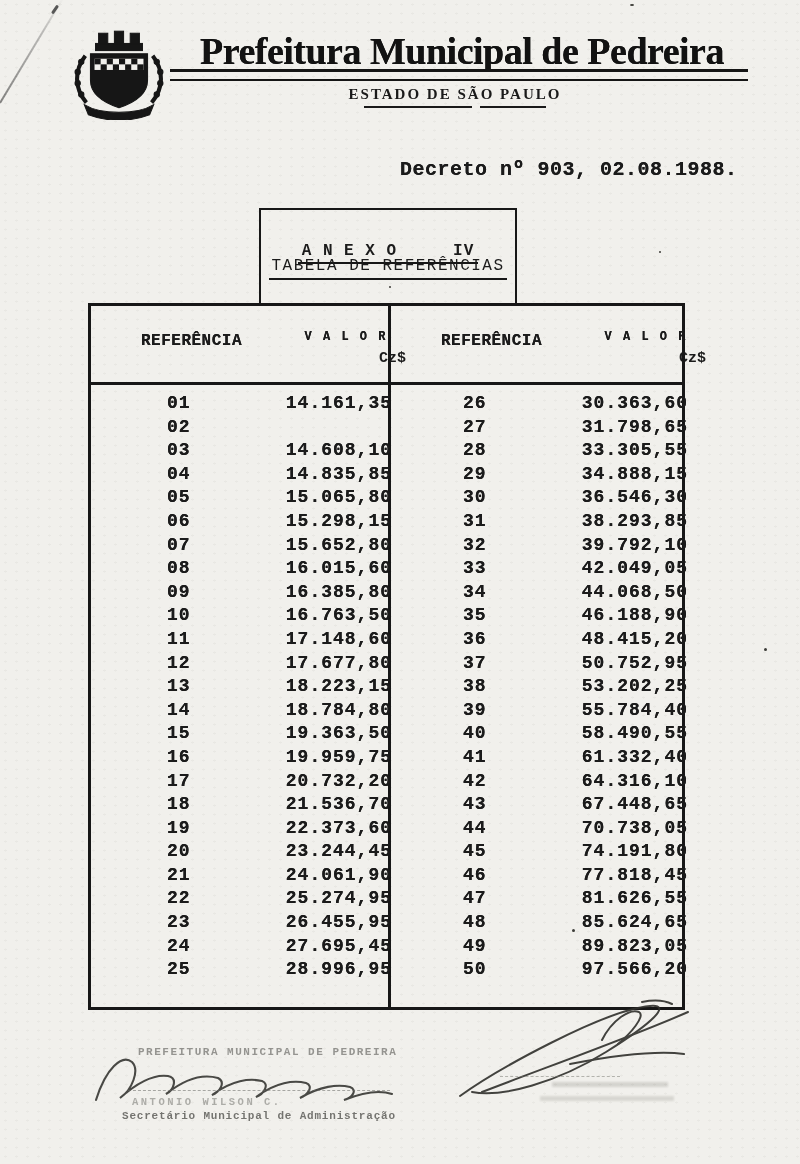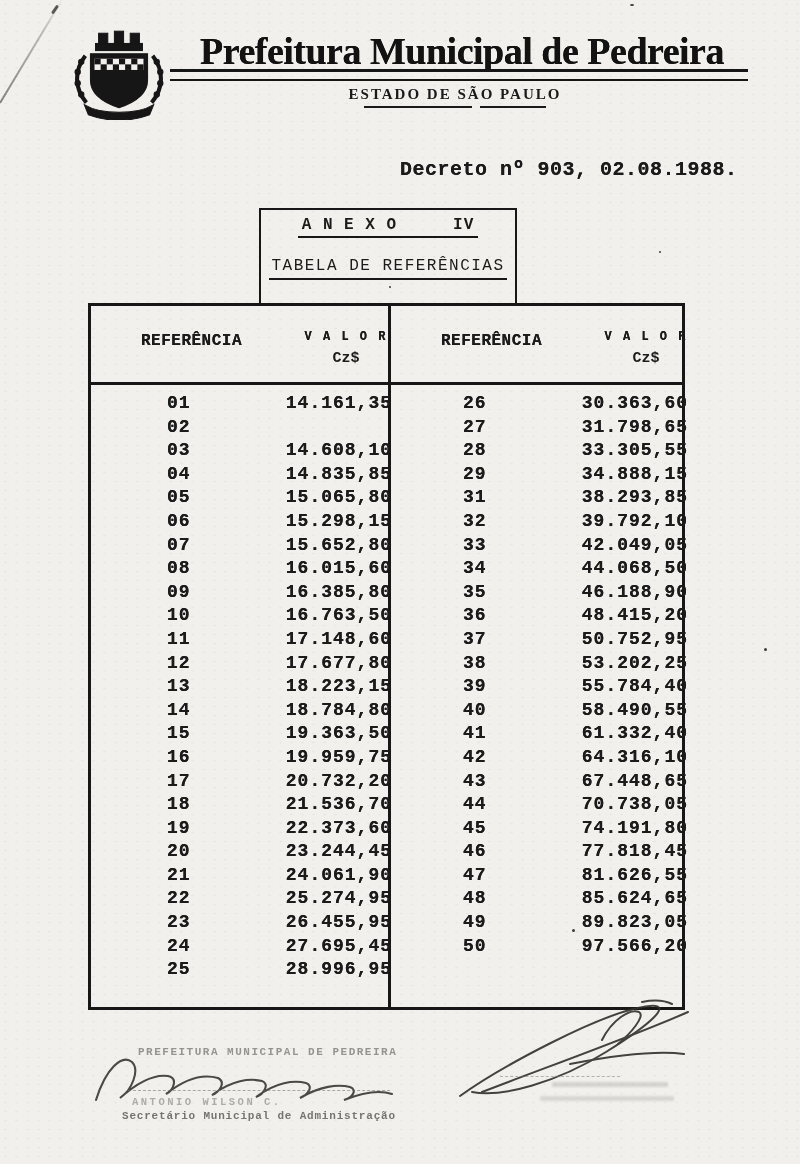--- a/index.html
+++ b/index.html
@@ -41,36 +41,36 @@
   .lh-state-u2{left:480px;top:106px;width:66px;height:2px;background:#1a1a1a;}
 
   
   .decree{left:400px;top:158px;font-size:20px;font-weight:bold;letter-spacing:.5px;white-space:nowrap;text-shadow:0 0 .4px #1b1b1b;}
 
   
   .annex-box{
     left:259px;top:208px;width:254px;height:95px;
     border-top:2.5px solid #171717;border-left:2.5px solid #171717;border-right:2.5px solid #171717;
   }
-  .annex-line1{left:0;right:0;top:6px;display:flex;justify-content:center;}
+  .annex-line1{left:0;right:0;top:32px;display:flex;justify-content:center;}
   .annex-line1 .u{border-bottom:2px solid #171717;padding:0 4px 2px 4px;font-size:16px;font-weight:bold;letter-spacing:1px;white-space:pre;display:inline-flex;}
   .annex-gap{display:inline-block;width:56px;}
   .annex-line2{left:0;right:0;top:47px;display:flex;justify-content:center;}
   .annex-line2 .u{border-bottom:2px solid #171717;padding:0 2px 3px 2px;font-size:16px;font-weight:normal;letter-spacing:1.5px;white-space:pre;}
 
   
   .reftable{left:88px;top:303px;width:597px;height:707px;border:3px solid #171717;box-sizing:border-box;}
   .thalf{position:absolute;top:0;bottom:0;margin-left:32px;}
   .thalf.left{left:0;width:297px;}
   .thalf.right{left:300px;width:291px;}
   .tdivider{position:absolute;left:297px;top:0;bottom:0;width:3px;background:#171717;}
   .thead-sep{position:absolute;left:0;right:0;top:76px;height:3px;background:#171717;}
   .col-ref{position:absolute;top:26px;left:18px;font-size:16px;font-weight:bold;letter-spacing:.5px;text-shadow:0 0 .4px currentColor;}
   .col-val{position:absolute;top:24px;left:163px;width:120px;text-align:center;font-size:12px;font-weight:bold;letter-spacing:2px;text-shadow:0 0 .4px currentColor;}
-  .col-cur{position:absolute;top:44px;left:163px;width:120px;text-align:center;font-size:15px;font-weight:bold;}
+  .col-cur{position:absolute;top:44px;left:163px;width:120px;text-align:right;font-size:15px;font-weight:bold;}
   .trows{position:absolute;left:0;right:0;top:86px;padding-left:8px;}
   .trow{display:flex;height:23.6px;line-height:23.6px;font-size:18px;font-weight:bold;letter-spacing:1px;text-shadow:0 0 .5px currentColor;}
   .trow .ref{width:64px;margin-left:36px;}
   .trow .val{flex:1;text-align:right;margin-right:28px;}
   .thalf.right .trow .ref{margin-left:32px;}
   .thalf.right .trow .val{margin-right:26px;}
 
   
   .stamp-title{
     left:138px;top:1046px;width:270px;font-size:11px;font-weight:bold;letter-spacing:1.5px;
@@ -282,20 +282,24 @@
           <span class="ref">27</span>
           <span class="val">31.798,65</span>
         </div>
         <div class="trow">
           <span class="ref">28</span>
           <span class="val">33.305,55</span>
         </div>
         <div class="trow">
           <span class="ref">29</span>
           <span class="val">34.888,15</span>
+        </div>
+        <div class="trow">
+          <span class="ref">30</span>
+          <span class="val">36.546,30</span>
         </div>
         <div class="trow">
           <span class="ref">31</span>
           <span class="val">38.293,85</span>
         </div>
         <div class="trow">
           <span class="ref">32</span>
           <span class="val">39.792,10</span>
         </div>
         <div class="trow">

